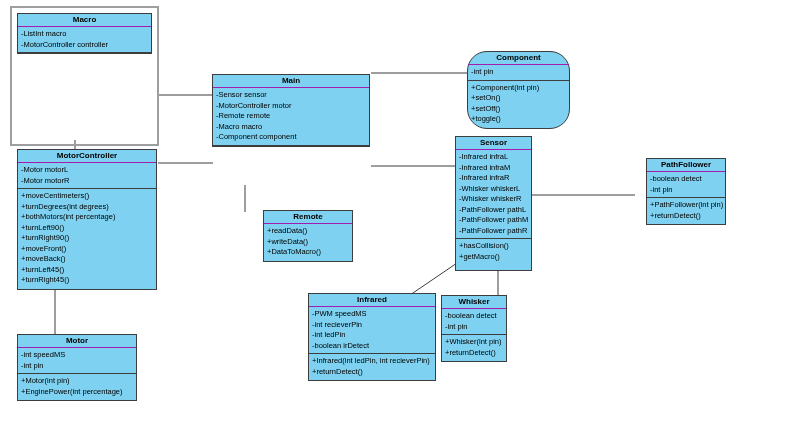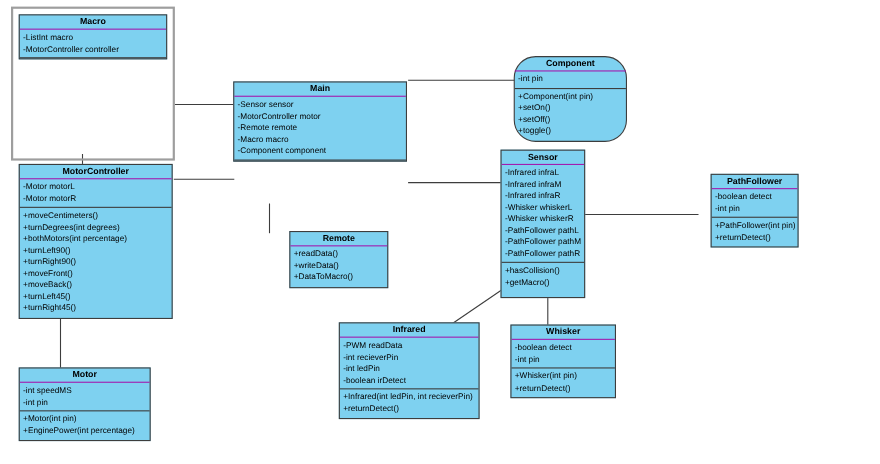--- a/index.html
+++ b/index.html
@@ -29,21 +29,21 @@
   #box-motorcontroller{ left:17px;  top:149px; width:140px; }
   #box-motor          { left:17px;  top:334px; width:120px; }
   #box-main           { left:212px; top:74px;  width:158px; }
   #box-main .uml-methods { min-height:42px; }
   #box-remote         { left:215px; top:210px; width:90px;margin-left:48px;  }
   #box-component      { left:467px; top:51px;  width:103px;border-radius:20px; }
   #box-sensor         { left:455px; top:136px; width:77px;  }
   #box-sensor .uml-methods { padding-bottom:8px; }
   #box-pathfollower   { left:646px; top:158px; width:80px;  }
   #box-infrared       { left:285px; top:293px; width:128px;margin-left:23px; }
-  #box-whisker        { left:464px; top:295px; width:96px;  }
+  #box-whisker        { left:441px; top:295px; width:66px;  }
 </style>
 </head>
 <body>
 
 <svg class="connectors" width="800" height="422">
   <g stroke="#3d3d3d" stroke-width="1">
     <line x1="75" y1="140" x2="75" y2="151"></line>
     <line x1="159" y1="95" x2="213" y2="95"></line>
     <line x1="158" y1="163" x2="213" y2="163"></line>
     <line x1="55" y1="287" x2="55" y2="336"></line>
@@ -156,21 +156,21 @@
     </div>
   <div class="uml-methods">
       <div class="uml-row">+PathFollower(int pin)</div>
       <div class="uml-row">+returnDetect()</div>
     </div>
 </div>
 
 <div class="uml-class" id="box-infrared">
   <div class="uml-title">Infrared</div>
   <div class="uml-attrs">
-      <div class="uml-row">-PWM readData</div>
+      <div class="uml-row">-PWM speedMS</div>
       <div class="uml-row">-int recieverPin</div>
       <div class="uml-row">-int ledPin</div>
       <div class="uml-row">-boolean irDetect</div>
     </div>
   <div class="uml-methods">
       <div class="uml-row">+Infrared(int ledPin, int recieverPin)</div>
       <div class="uml-row">+returnDetect()</div>
     </div>
 </div>
 

